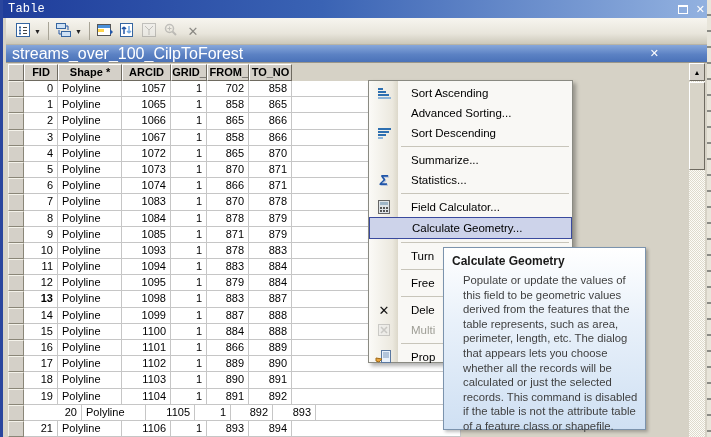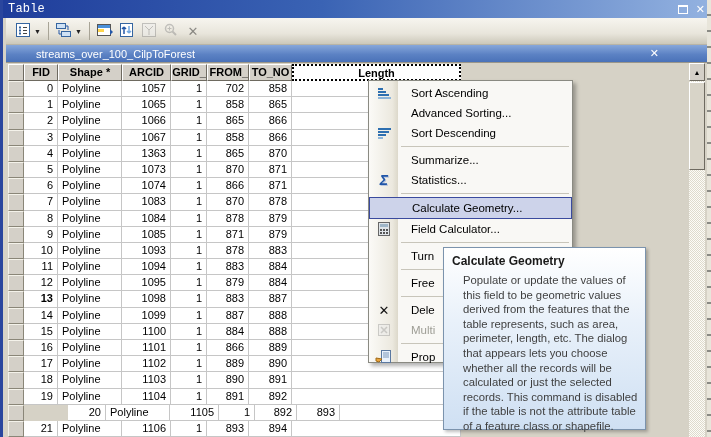--- a/index.html
+++ b/index.html
@@ -26,21 +26,21 @@
     border-bottom:1px solid #b8b4a6; display:flex; align-items:center; padding-left:6px; }
   .tb-btn { width:22px; height:22px; display:flex; align-items:center; justify-content:center; }
   .tb-arrow { font-size:7px; color:#222; margin:0 3px 0 0; }
   .tb-sep { width:1px; height:18px; background:#a8a496; margin:0 4px; }
   .disabled-icon { opacity:.45; filter:grayscale(1); }
 
   
   .tabbar { position:absolute; left:3px; top:45px; width:701px; height:17px;
     background:linear-gradient(180deg,#87a7da 0%,#5c82c4 55%,#4a72b8 100%);
     display:flex; align-items:center; padding:0 6px; }
-  .tabbar .tab-label { color:#fff; font-size:11px;margin-left:24px; }
+  .tabbar .tab-label { color:#fff; font-size:16px; }
   .tab-close { position:absolute; right:48px; color:#fff; font-weight:bold; font-size:11px; }
 
   
   .table-area { position:absolute; left:3px; top:62px; width:701px; height:375px; background:#d6d2c6; border-top:1px solid #9a968a; }
   .grid { position:absolute; left:2px; top:1px; }
   .hrow, .drow { display:flex; }
   .hcell { height:17px; background:#d4d0c8; border-top:1px solid #fff; border-left:1px solid #fff; border-right:1px solid #6e6a60; border-bottom:1px solid #6e6a60; font-weight:bold; text-align:center; line-height:15px; overflow:hidden; white-space:nowrap; }
   .hcell.selected { background:#fff; border:2px dotted #000; font-weight:bold; }
   .dcell { height:16.2px; background:#fff; border-right:1px solid #c6c6c6; border-bottom:1px solid #c6c6c6; line-height:15px; padding:0 4px; overflow:hidden; white-space:nowrap; }
   .dcell.num { text-align:right; }
@@ -152,21 +152,20 @@
   <div class="table-area">
     <div class="grid">
         <div class="hrow">
           <div class="hcell" style="width: 16px;"></div>
           <div class="hcell" style="width: 34px;">FID</div>
           <div class="hcell" style="width: 64px;">Shape *</div>
           <div class="hcell" style="width: 49px;">ARCID</div>
           <div class="hcell" style="width: 36px;">GRID_</div>
           <div class="hcell" style="width: 42px; text-align: right;">FROM_</div>
           <div class="hcell" style="width: 43px;">TO_NO</div>
-          <div class="hcell selected" style="width: 169px;">Length</div>
         </div>
         <div class="drow">
           <div class="rowsel" style="width: 16px;"></div>
           <div class="dcell num" style="width: 34px;">0</div>
           <div class="dcell" style="width: 64px;">Polyline</div>
           <div class="dcell num" style="width: 49px;">1057</div>
           <div class="dcell num" style="width: 36px;">1</div>
           <div class="dcell num" style="width: 42px;">702</div>
           <div class="dcell num" style="width: 43px;">858</div>
           <div class="dcell" style="width: 169px;"></div>
@@ -198,21 +197,21 @@
           <div class="dcell num" style="width: 49px;">1067</div>
           <div class="dcell num" style="width: 36px;">1</div>
           <div class="dcell num" style="width: 42px;">858</div>
           <div class="dcell num" style="width: 43px;">866</div>
           <div class="dcell" style="width: 169px;"></div>
         </div>
         <div class="drow">
           <div class="rowsel" style="width: 16px;"></div>
           <div class="dcell num" style="width: 34px;">4</div>
           <div class="dcell" style="width: 64px;">Polyline</div>
-          <div class="dcell num" style="width: 49px;">1363</div>
+          <div class="dcell num" style="width: 49px;">1072</div>
           <div class="dcell num" style="width: 36px;">1</div>
           <div class="dcell num" style="width: 42px;">865</div>
           <div class="dcell num" style="width: 43px;">870</div>
           <div class="dcell" style="width: 169px;"></div>
         </div>
         <div class="drow">
           <div class="rowsel" style="width: 16px;"></div>
           <div class="dcell num" style="width: 34px;">5</div>
           <div class="dcell" style="width: 64px;">Polyline</div>
           <div class="dcell num" style="width: 49px;">1073</div>
@@ -356,21 +355,21 @@
           <div class="dcell num" style="width: 34px;">19</div>
           <div class="dcell" style="width: 64px;">Polyline</div>
           <div class="dcell num" style="width: 49px;">1104</div>
           <div class="dcell num" style="width: 36px;">1</div>
           <div class="dcell num" style="width: 42px;">891</div>
           <div class="dcell num" style="width: 43px;">892</div>
           <div class="dcell" style="width: 169px;"></div>
         </div>
         <div class="drow">
           <div class="rowsel" style="width: 16px;"></div>
-          <div class="dcell num" style="width: 38px; margin-left: 44px;">20</div>
+          <div class="dcell num" style="width: 58px;">20</div>
           <div class="dcell" style="width: 64px;">Polyline</div>
           <div class="dcell num" style="width: 49px;">1105</div>
           <div class="dcell num" style="width: 36px;">1</div>
           <div class="dcell num" style="width: 42px;">892</div>
           <div class="dcell num" style="width: 43px;">893</div>
           <div class="dcell" style="width: 169px;"></div>
         </div>
         <div class="drow">
           <div class="rowsel" style="width: 16px;"></div>
           <div class="dcell num" style="width: 34px;">21</div>
@@ -423,39 +422,39 @@
         <span>Summarize...</span>
       </div>
       <div class="mi">
         <span class="mi-icon">
           <span class="sigma">Σ</span>
         </span>
         <span>Statistics...</span>
       </div>
       <div class="msep">
         <div></div>
-      </div>
-      <div class="mi hl">
-        <span>Calculate Geometry...</span>
       </div>
       <div class="mi">
         <span class="mi-icon">
           <svg width="16" height="16">
             <rect x="2.5" y="1.5" width="11" height="13" fill="#dfe4e8" stroke="#666"></rect>
             <rect x="4" y="3" width="8" height="3" fill="#9fb6c8"></rect>
             <rect x="4" y="8" width="2" height="2" fill="#555"></rect>
             <rect x="7" y="8" width="2" height="2" fill="#555"></rect>
             <rect x="10" y="8" width="2" height="2" fill="#555"></rect>
             <rect x="4" y="11" width="2" height="2" fill="#555"></rect>
             <rect x="7" y="11" width="2" height="2" fill="#555"></rect>
             <rect x="10" y="11" width="2" height="2" fill="#555"></rect>
           </svg>
         </span>
         <span>Field Calculator...</span>
       </div>
+      <div class="mi hl">
+        <span>Calculate Geometry...</span>
+      </div>
       <div class="msep">
         <div></div>
       </div>
       <div class="mi">
         <span>Turn</span>
       </div>
       <div class="msep">
         <div></div>
       </div>
       <div class="mi">

